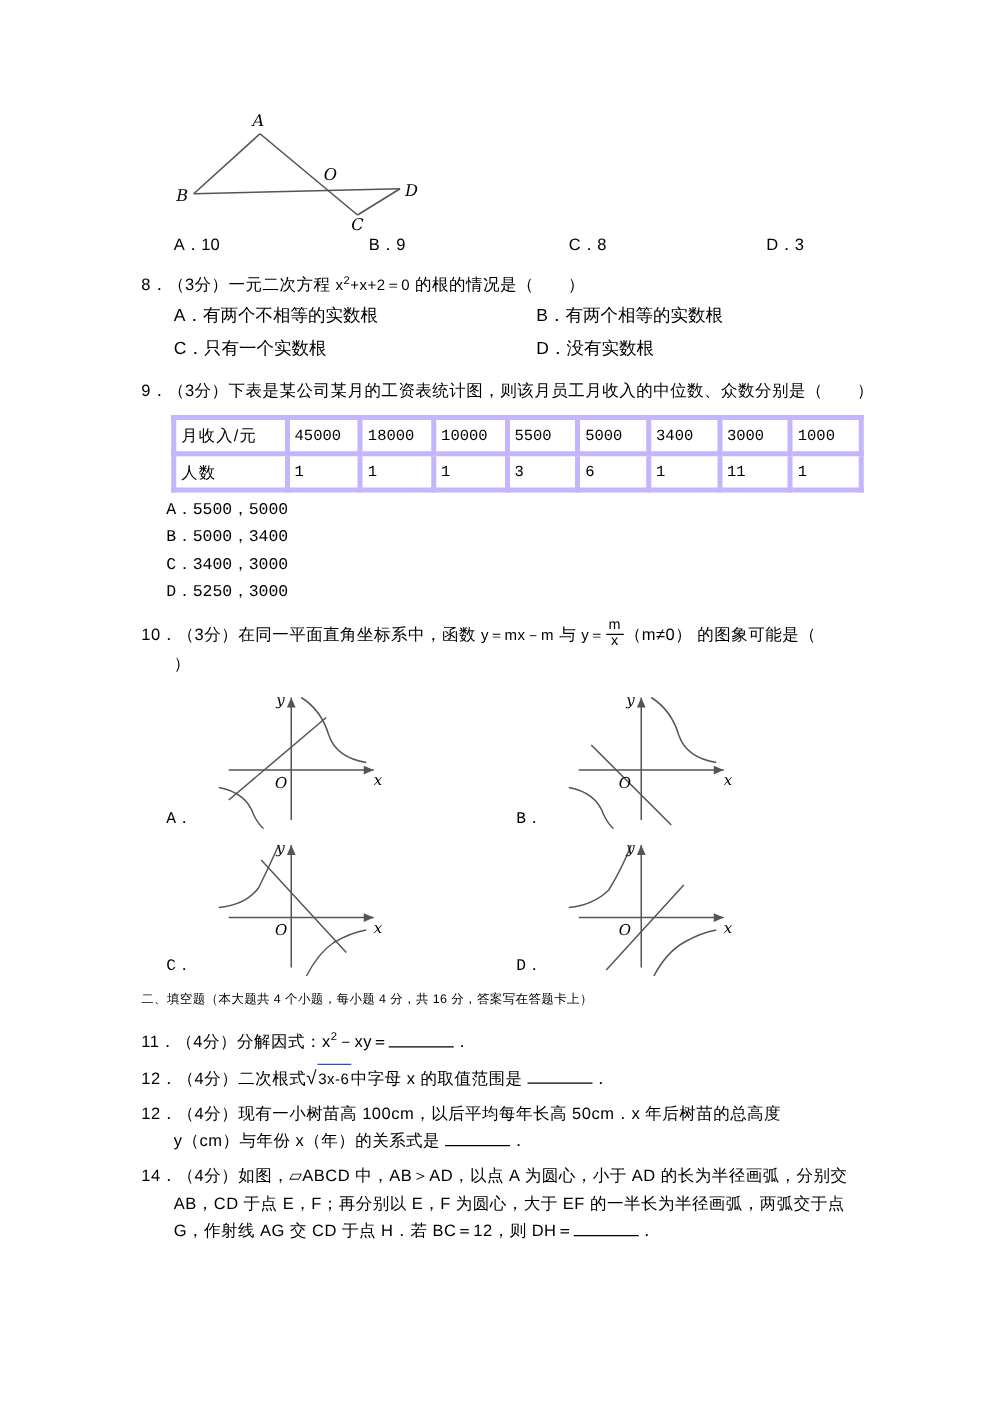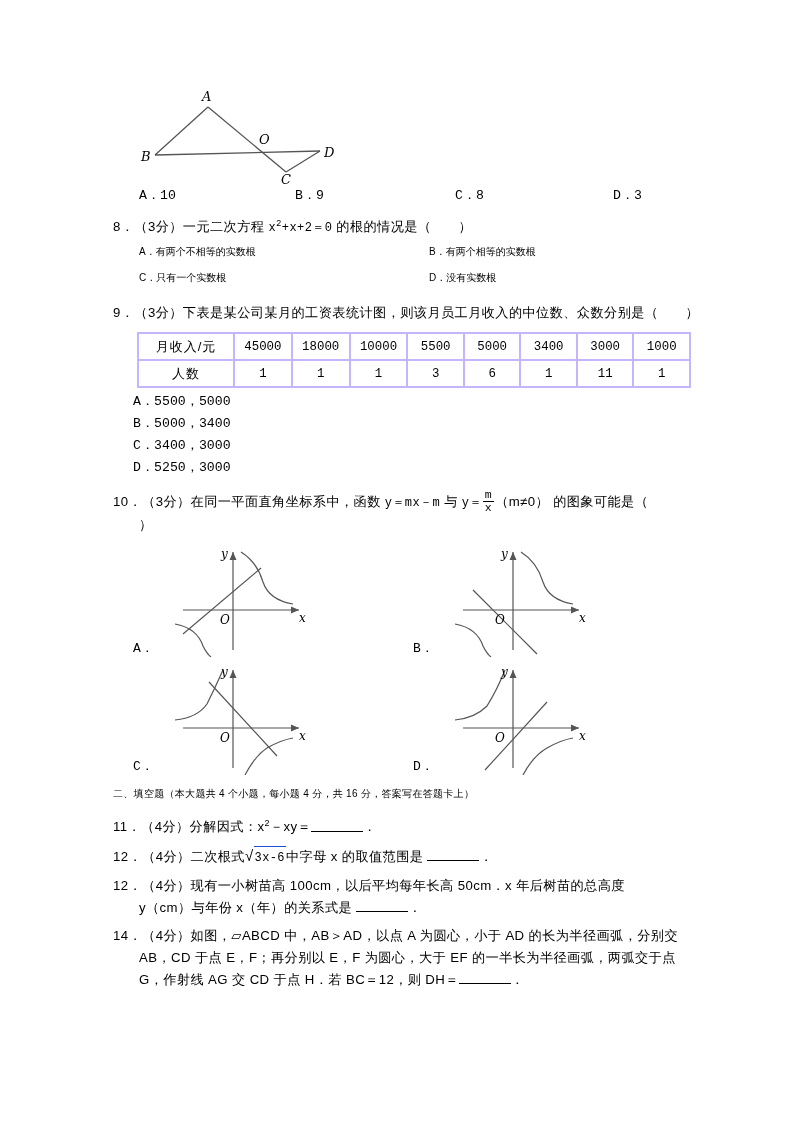--- a/index.html
+++ b/index.html
@@ -29,38 +29,38 @@
   }
 
   
   .qline {
     font-size: 13.2px;
     line-height: 22px;
     letter-spacing: 0.4px;
     white-space: nowrap;
   }
   .indent { padding-left: 26px; }
-  .mono { font-family: Liberation Mono, monospace; }
+  .mono { font-family: Liberation Sans, sans-serif; }
 
   
   .opt-row-4 {
     display: flex;
     font-size: 13.2px;
     line-height: 22px;
     padding-left: 26px;
   }
   .opt-row-4 > span { }
   .o1 { width: 156px; }
   .o2 { width: 160px; }
   .o3 { width: 158px; }
 
   
   .opt-row-2 {
     display: flex;
-    font-size: 10px;
+    font-size: 14px;
     line-height: 26px;
     padding-left: 26px;
   }
   .opt-row-2 > span:first-child { width: 290px; }
 
   
   .ans-row-9 {
     display: flex;
     font-size: 13.2px;
     line-height: 22px;
@@ -82,22 +82,22 @@
 
   
   table.salary {
     border-collapse: collapse;
     margin-left: 24px;
     margin-top: 8px;
     margin-bottom: 3px;
     font-size: 12.4px;
   }
   table.salary td, table.salary th {
-    border: 2px solid #c4b5fd;
-    text-align: center;
+    border: 4px solid #c4b5fd;
+    text-align: left;
     font-weight: normal;
     height: 25px;
     padding: 0 4px;
     font-family: "Liberation Mono", "DejaVu Sans Mono", monospace;
   }
   table.salary td.lbl, table.salary th.lbl {
     width: 100px;
     font-family: "Liberation Sans", "DejaVu Sans", sans-serif;
     font-size: 13px;
     letter-spacing: 1px;

